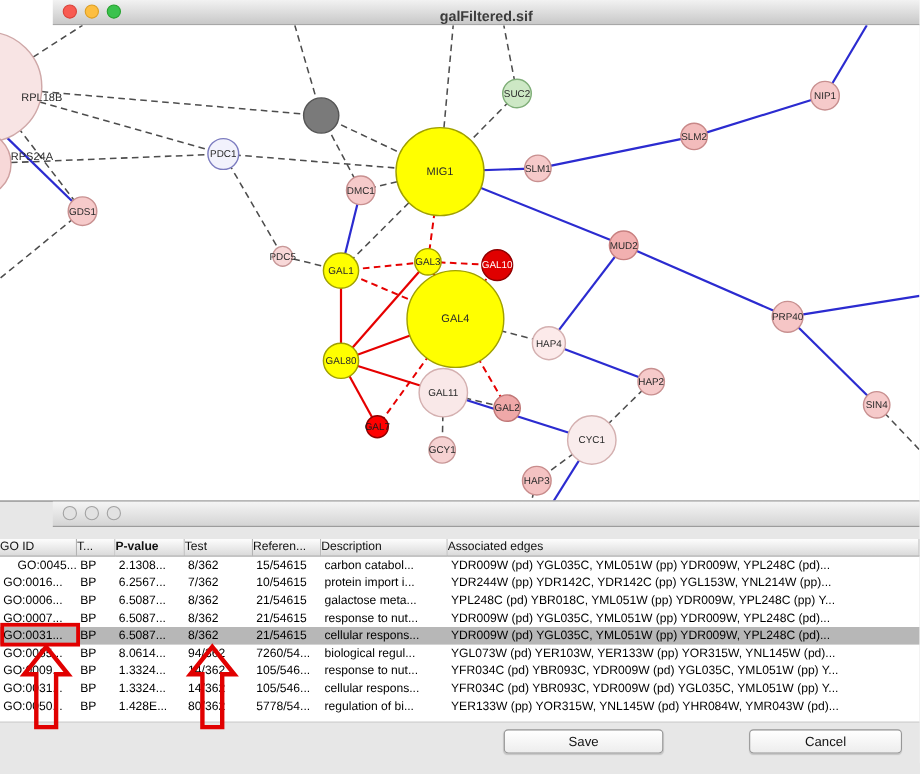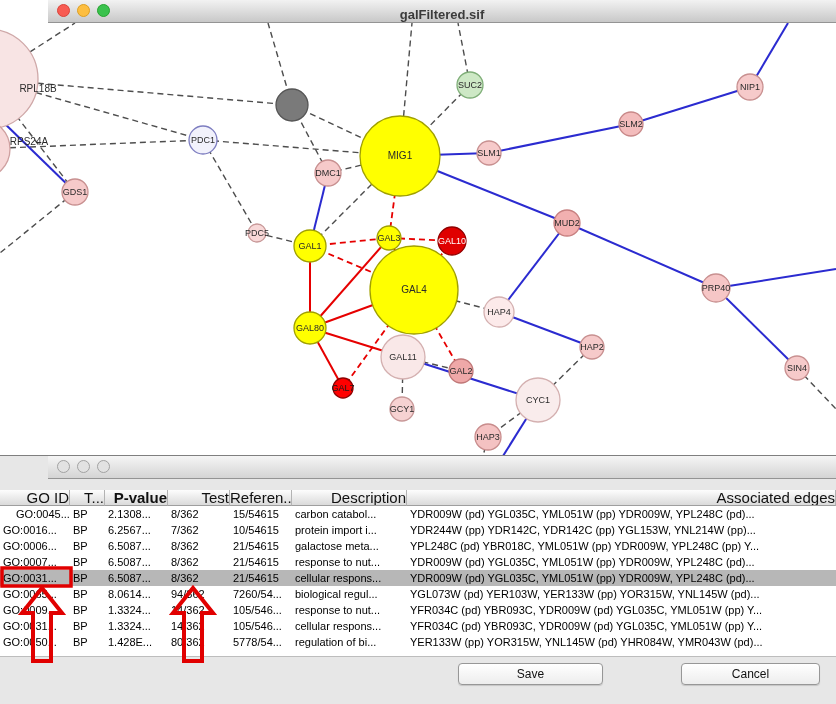--- a/index.html
+++ b/index.html
@@ -16,21 +16,21 @@
   
   .graph-window{position:absolute;top:0;left:0;width:836px;height:455px;background:#fff;}
   .graph-area{position:absolute;top:23px;left:0;width:836px;height:432px;background:#fff;}
   .graph-area svg{display:block;}
   
   .table-window{position:absolute;top:455px;left:0;width:836px;height:249px;background:#e7e7e7;border-top:1px solid #7f7f7f;box-sizing:border-box;}
   .table-window .titlebar{background:linear-gradient(#f5f5f5,#d4d4d4);}
   .table-window .title{color:#4a4a4a;}
   .table-wrap{position:absolute;top:34px;left:0;width:836px;height:167px;background:#fff;border-bottom:1px solid #bdbdbd;box-sizing:border-box;}
   .thead{display:flex;height:16px;}
-  .th{box-sizing:border-box;height:16px;line-height:15px;font-size:15px;color:#111;text-align:right;background:linear-gradient(#fdfdfd,#dadada);border-right:1px solid #b3b3b3;border-bottom:1px solid #9e9e9e;overflow:hidden;white-space:nowrap;}
+  .th{box-sizing:border-box;height:16px;line-height:15px;font-size:11px;color:#111;text-align:left;background:linear-gradient(#fdfdfd,#dadada);border-right:1px solid #b3b3b3;border-bottom:1px solid #9e9e9e;overflow:hidden;white-space:nowrap;}
   .tr{display:flex;height:16px;}
   .tr.selected{background:#b7b7b7;}
   .td{box-sizing:border-box;height:16px;line-height:16px;font-size:11px;color:#000;padding:0 3px;overflow:hidden;white-space:nowrap;}
   .button-bar{position:absolute;top:201px;left:0;width:836px;height:48px;background:#e7e7e7;}
   .btn{position:absolute;top:6px;height:22px;border:1px solid #979797;border-radius:4px;background:linear-gradient(#ffffff,#ededed);font-family:"Liberation Sans",sans-serif;font-size:12px;color:#111;box-shadow:0 1px 1px rgba(0,0,0,.15);}
   .btn.save{left:458px;width:145px;}
   .btn.cancel{left:681px;width:139px;}
   
   .overlay{position:absolute;top:0;left:0;width:836px;height:704px;pointer-events:none;z-index:50;}
 </style>

